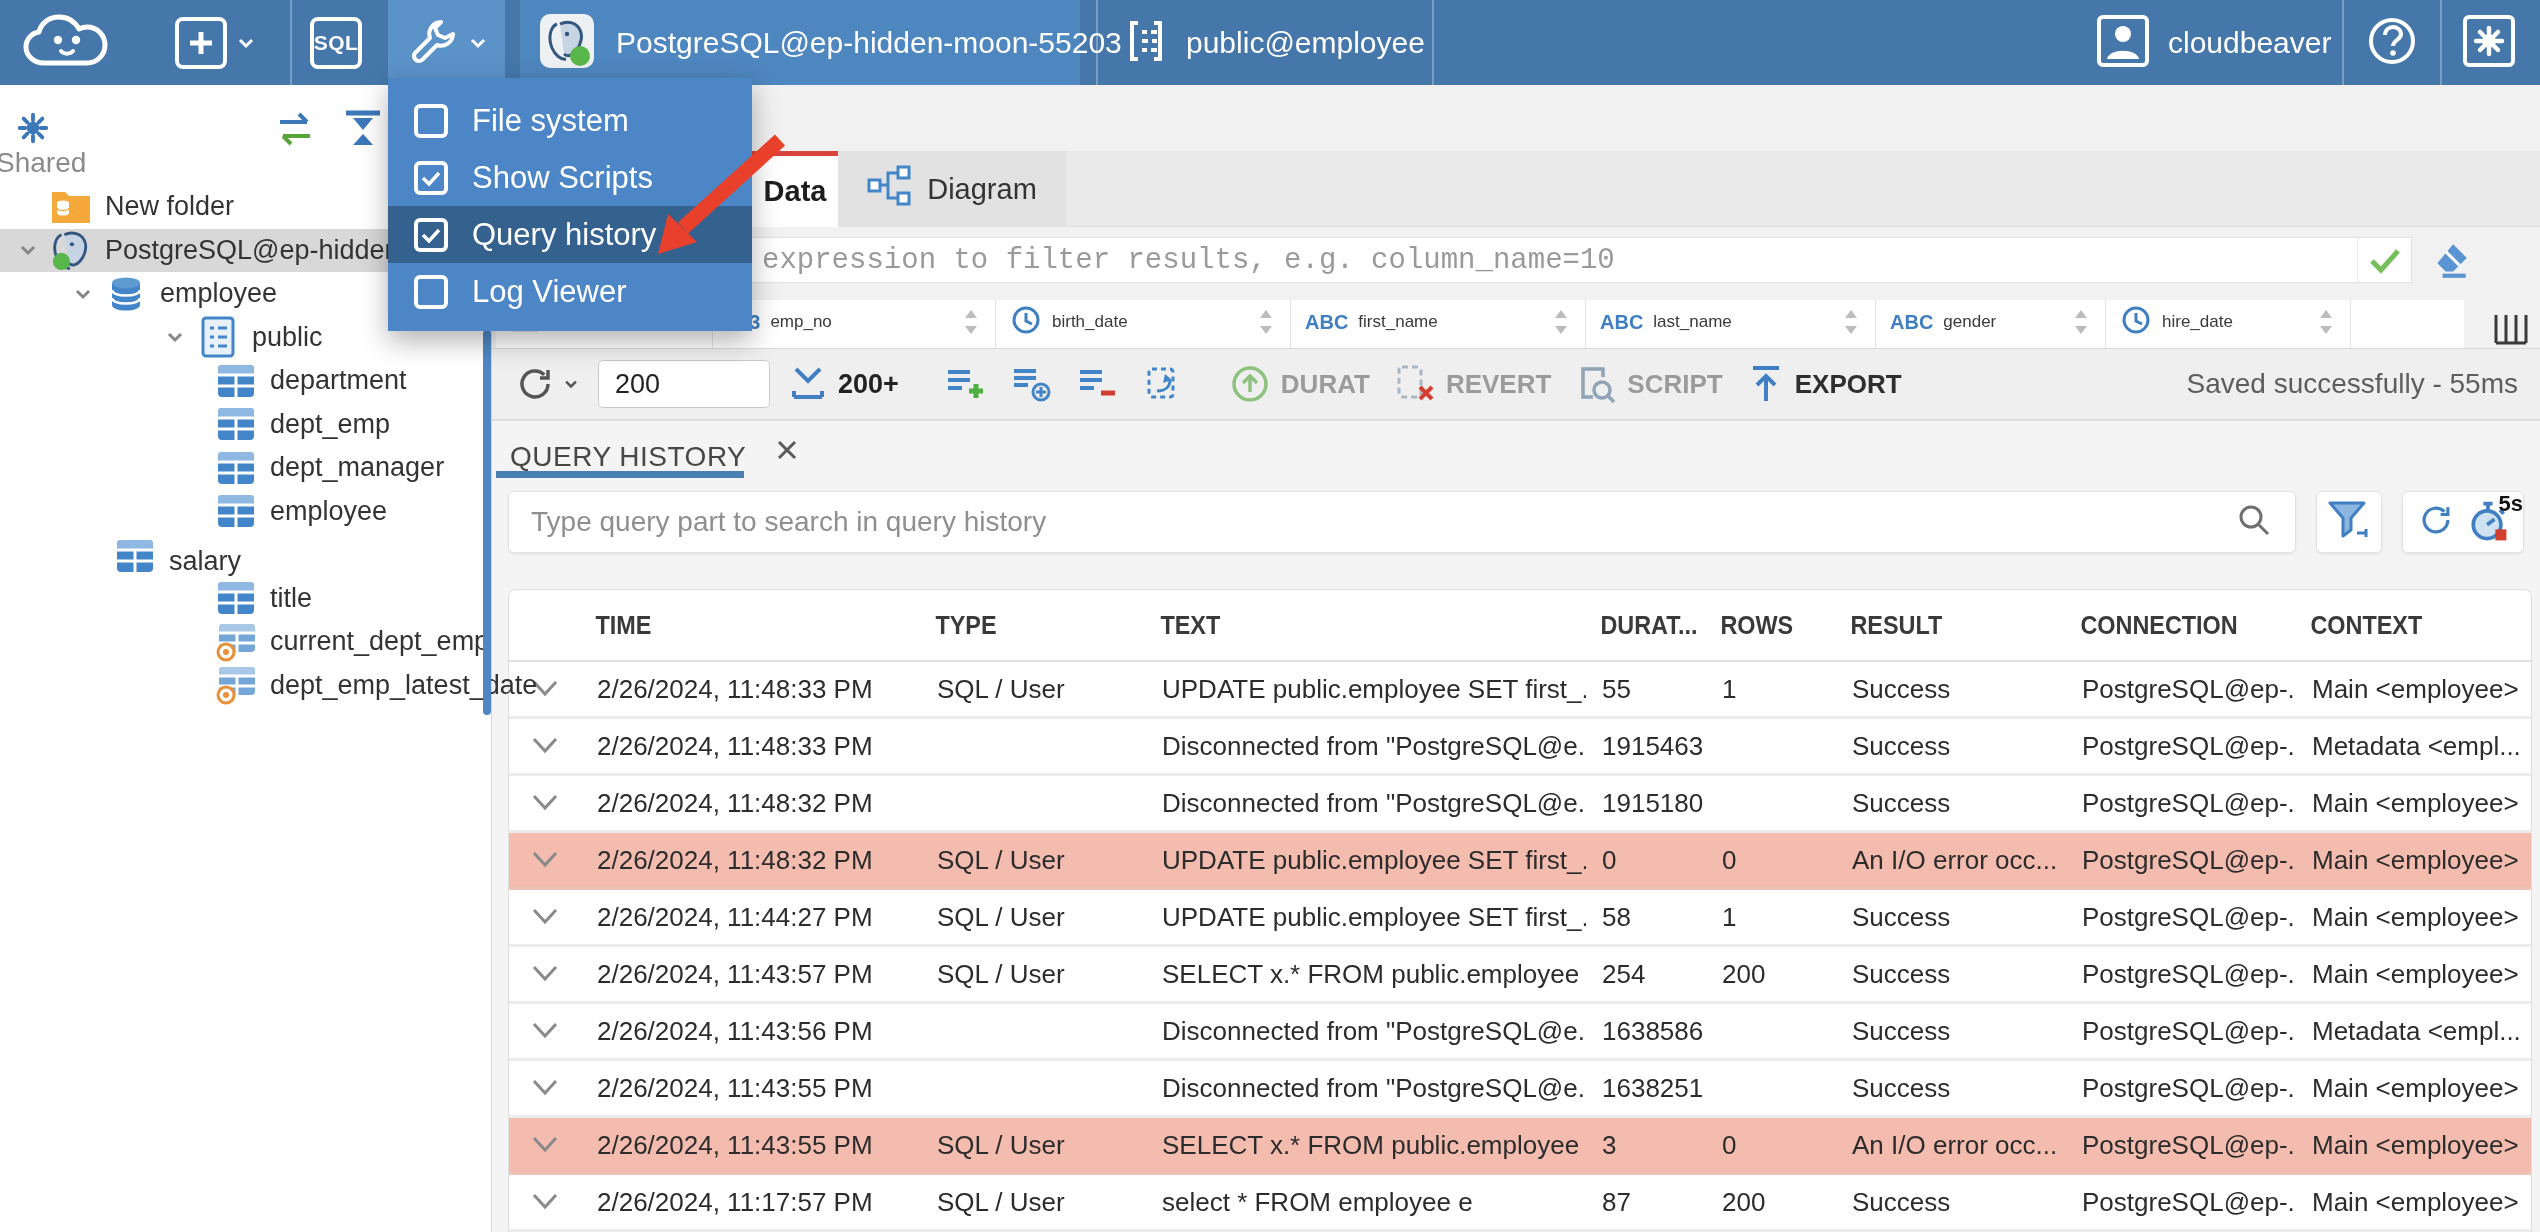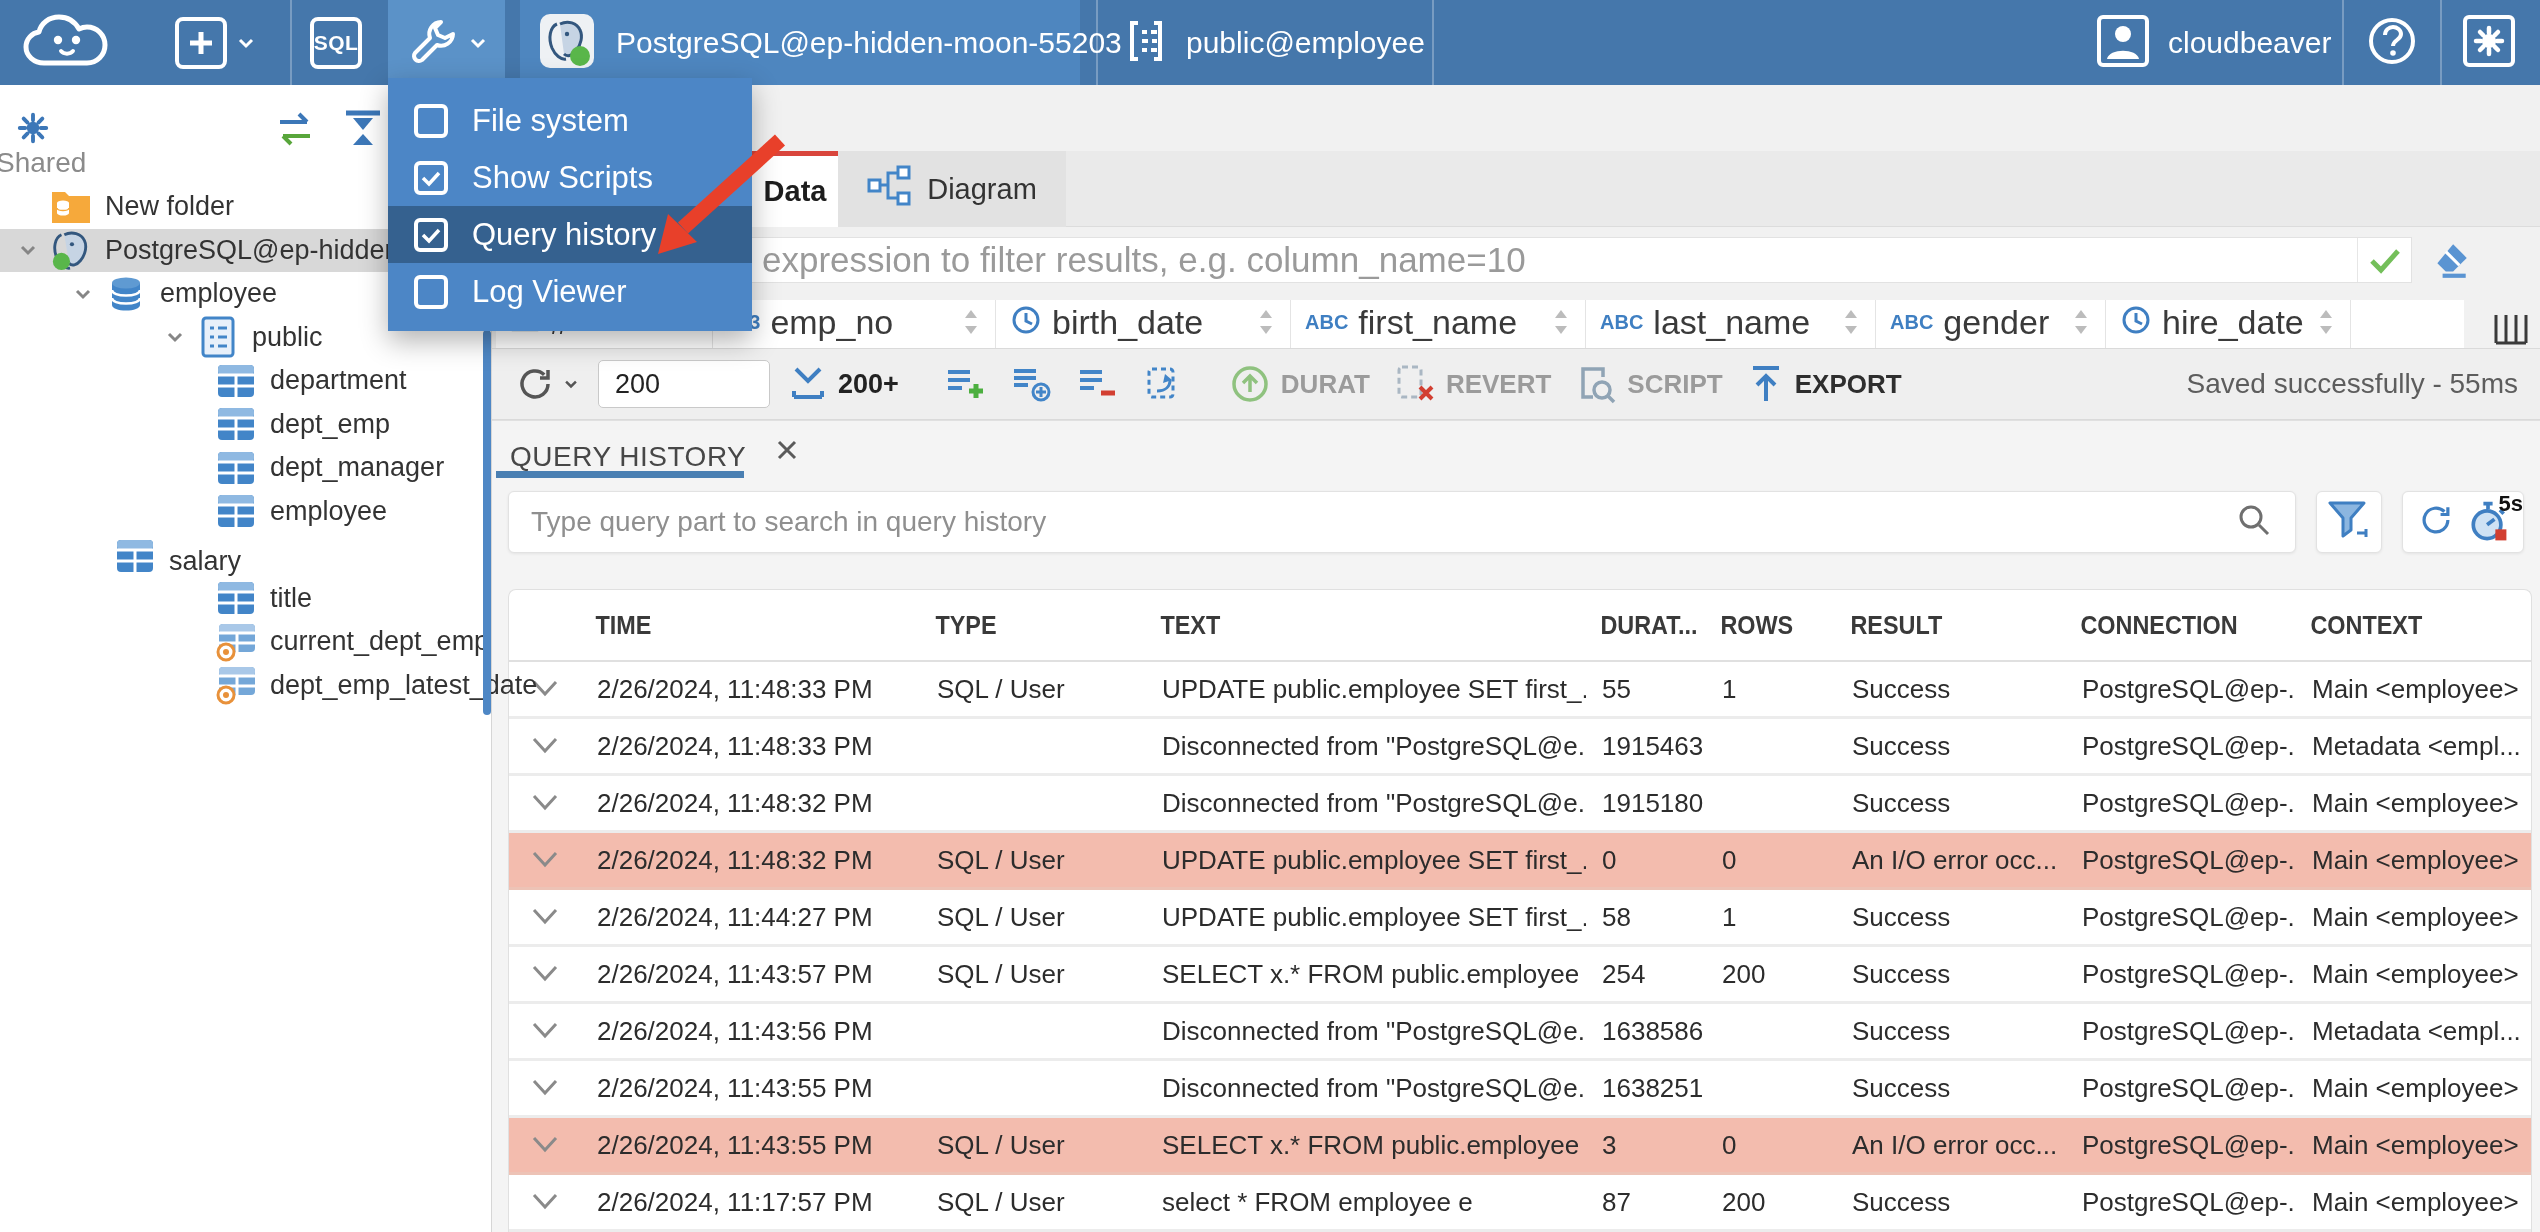--- a/index.html
+++ b/index.html
@@ -35,31 +35,31 @@
   .tree-icon{width:42px;height:42px;margin-right:13px;flex:none;display:flex;align-items:center;justify-content:center;position:relative}
   .sb-scroll{position:absolute;right:0;top:245px;width:8px;height:385px;background:#4e87c5;border-radius:4px}
 
   
   .main{position:absolute;left:492px;top:85px;right:0;bottom:0;background:#f1f1f1}
   .tabstrip{position:absolute;left:0;top:66px;right:0;height:76px;background:#eaeaea;border-bottom:1px solid #dcdcdc}
   .tab-data{position:absolute;left:260px;top:0;width:86px;height:76px;background:#fff;border-top:5px solid var(--c-tab_red);display:flex;align-items:center;justify-content:center;font-weight:bold;font-size:29px;color:#1d1d1d}
   .tab-diagram{position:absolute;left:346px;top:0;width:228px;height:76px;background:#e2e2e2;display:flex;align-items:center;justify-content:center;gap:14px;font-size:29px;color:#333}
 
   .filterbar{position:absolute;left:4px;top:152px;width:1916px;height:46px;background:#fff;border:1px solid #e2e2e2;display:flex;align-items:stretch}
-  .filterbar input{flex:1;border:none;outline:none;font-size:35px;color:#0c4a6e;padding-left:265px;font-family:Liberation Sans, sans-serif;background:transparent}
+  .filterbar input{flex:1;border:none;outline:none;font-size:29px;color:#0c4a6e;padding-left:265px;font-family:Liberation Mono, monospace;background:transparent}
   .filterbar input::placeholder{color:#9a9a9a}
   .filter-check{width:54px;border-left:1px solid #e6e6e6;display:flex;align-items:center;justify-content:center}
   .filter-eraser{position:absolute;left:1938px;top:154px}
 
   .gridheader{position:absolute;left:4px;top:215px;width:1968px;height:48px;overflow:hidden}
   .gh-inner{position:absolute;left:0;top:-14px;height:72px;display:flex}
   .gh-cell{background:#fff;border-left:1px solid #e4e4e4;display:flex;align-items:center;padding:0 14px;gap:10px;flex:none;overflow:hidden}
   .gh-cell:first-child{border-left:none}
   .gh-type{color:var(--c-accent_blue);font-weight:bold;font-size:20px;flex:none}
-  .gh-label{font-size:34px;color:#3a3a3a;white-space:nowrap}
+  .gh-label{font-size:17px;color:#3a3a3a;white-space:nowrap}
   .gh-sort{margin-left:auto;flex:none;display:flex}
   .main-panel-icon{position:absolute;left:2000px;top:228px}
 
   .toolbar{position:absolute;left:0;top:263px;right:0;height:72px;background:#efefef;border-top:1px solid #dadada;border-bottom:1px solid #dadada;display:flex;align-items:center;padding:0 14px;gap:12px}
   .rowlimit{width:172px;height:48px;border:1px solid #c9c9c9;border-radius:5px;background:#fff;font-size:27px;color:#222;padding:0 16px;font-family:inherit;outline:none}
   .tool{display:flex;align-items:center;gap:10px;font-size:26px;font-weight:bold;color:#9b9b9b;white-space:nowrap;padding:0 6px}
   .tool.dark{color:#2e2e2e}
   .fetch-label{color:#222;font-weight:bold;font-size:27px}
   .tbar-status{margin-left:auto;font-size:28px;color:#5d5d5d;padding-right:8px;white-space:nowrap}
   .tb-gap{width:10px}

